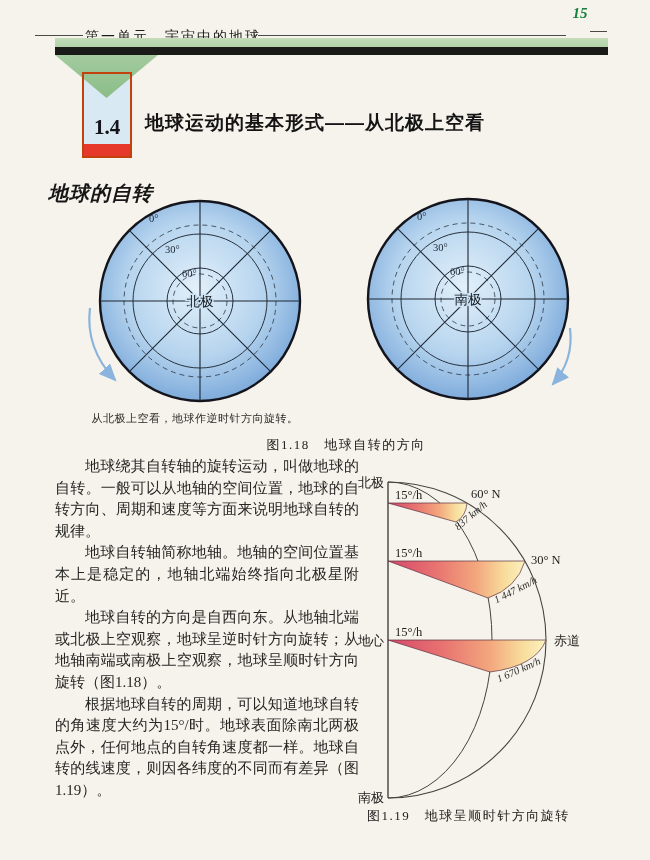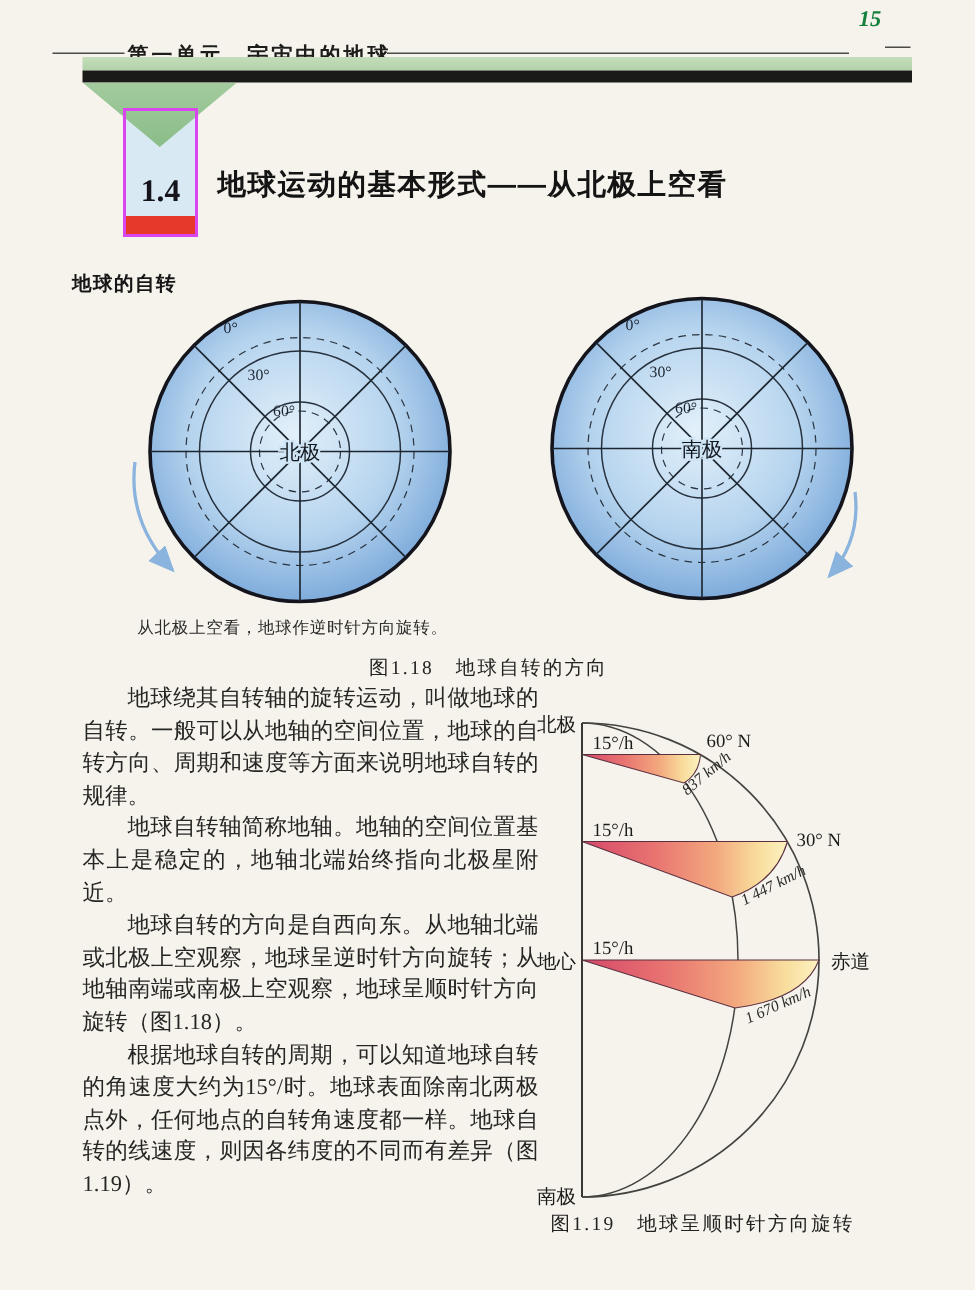--- a/index.html
+++ b/index.html
@@ -2,47 +2,47 @@
 <html><head>
 <meta charset="utf-8">
 <style>
   html,body{margin:0;padding:0;}
   body{width:650px;height:860px;background:#e9e6df;font-family:"Liberation Serif","DejaVu Serif",serif;}
   .page{position:relative;width:650px;height:860px;background:#f6f3ec;overflow:hidden;}
 
   
   .hairline{position:absolute;height:1px;background:#4a4a46;}
   .unit-title{position:absolute;left:85px;top:28px;font-family:"Liberation Sans","DejaVu Sans",sans-serif;
-    font-weight:bold;font-size:14px;letter-spacing:2px;color:#1d1d1b;white-space:nowrap;}
+    font-weight:normal;font-size:14px;letter-spacing:2px;color:#1d1d1b;white-space:nowrap;}
   .green-band{position:absolute;left:55px;top:38px;width:553px;height:9px;
     background:linear-gradient(180deg,#c4ddba,#b1d2a9);}
   .black-bar{position:absolute;left:55px;top:47px;width:553px;height:8px;background:#1a1a18;}
   .page-number{position:absolute;left:567px;top:5px;width:26px;font-weight:bold;font-style:italic;
     font-size:15px;color:#15803d;text-align:center;}
 
   
   .triangle{position:absolute;left:55px;top:55px;width:103px;height:43px;
     background:linear-gradient(180deg,#a3cb9e,#8abd88);
     clip-path:polygon(0 0,100% 0,50% 100%);}
   .box-bg{position:absolute;left:82px;top:72px;width:50px;height:86px;background:#d9e9f3;box-sizing:border-box;}
   .box-red{position:absolute;left:0;bottom:2px;width:100%;height:12px;background:#e6392b;}
-  .box-frame{position:absolute;left:82px;top:72px;width:50px;height:86px;border:2px solid #d946ef;
+  .box-frame{position:absolute;left:82px;top:72px;width:50px;height:86px;border:2px solid #c2410c;
     box-sizing:border-box;display:flex;align-items:flex-end;justify-content:center;}
   .section-number{font-family:"Liberation Serif","DejaVu Serif",serif;font-weight:bold;font-size:21px;
     color:#14141a;padding-bottom:16px;}
   .section-title{position:absolute;left:145px;top:110px;font-family:"Liberation Sans","DejaVu Sans",sans-serif;
     font-weight:bold;font-size:19px;letter-spacing:1px;color:#141414;white-space:nowrap;}
   .subheading{position:absolute;left:48px;top:180px;font-family:"Liberation Sans","DejaVu Sans",sans-serif;
-    font-weight:bold;font-size:13px;color:#161616;letter-spacing:1px;}
+    font-weight:bold;font-size:20px;color:#161616;letter-spacing:1px;font-style:italic;}
 
   
   .globe-svg{position:absolute;}
   .globe-note{position:absolute;top:411px;width:244px;text-align:center;font-size:11px;color:#2a2a28;
     letter-spacing:.5px;white-space:nowrap;}
-  .fig-caption{position:absolute;font-size:13px;color:#222220;letter-spacing:1.5px;white-space:nowrap;}
+  .fig-caption{position:absolute;text-align:center;font-size:13px;color:#222220;letter-spacing:1.5px;white-space:nowrap;}
   svg text{font-family:"Liberation Serif","DejaVu Serif",serif;}
   .lat-label{font-size:10.5px;fill:#1c2430;}
   .pole-label{font-size:13.5px;fill:#10161e;paint-order:stroke;stroke:#cfe4f4;stroke-width:3px;}
 
   
   .body-text{position:absolute;left:55px;top:456px;width:304px;color:#262624;}
   .body-text p{margin:0;font-size:15px;line-height:21.6px;text-align:justify;text-indent:2em;}
 
   
   .fig19-svg{position:absolute;left:355px;top:460px;}

